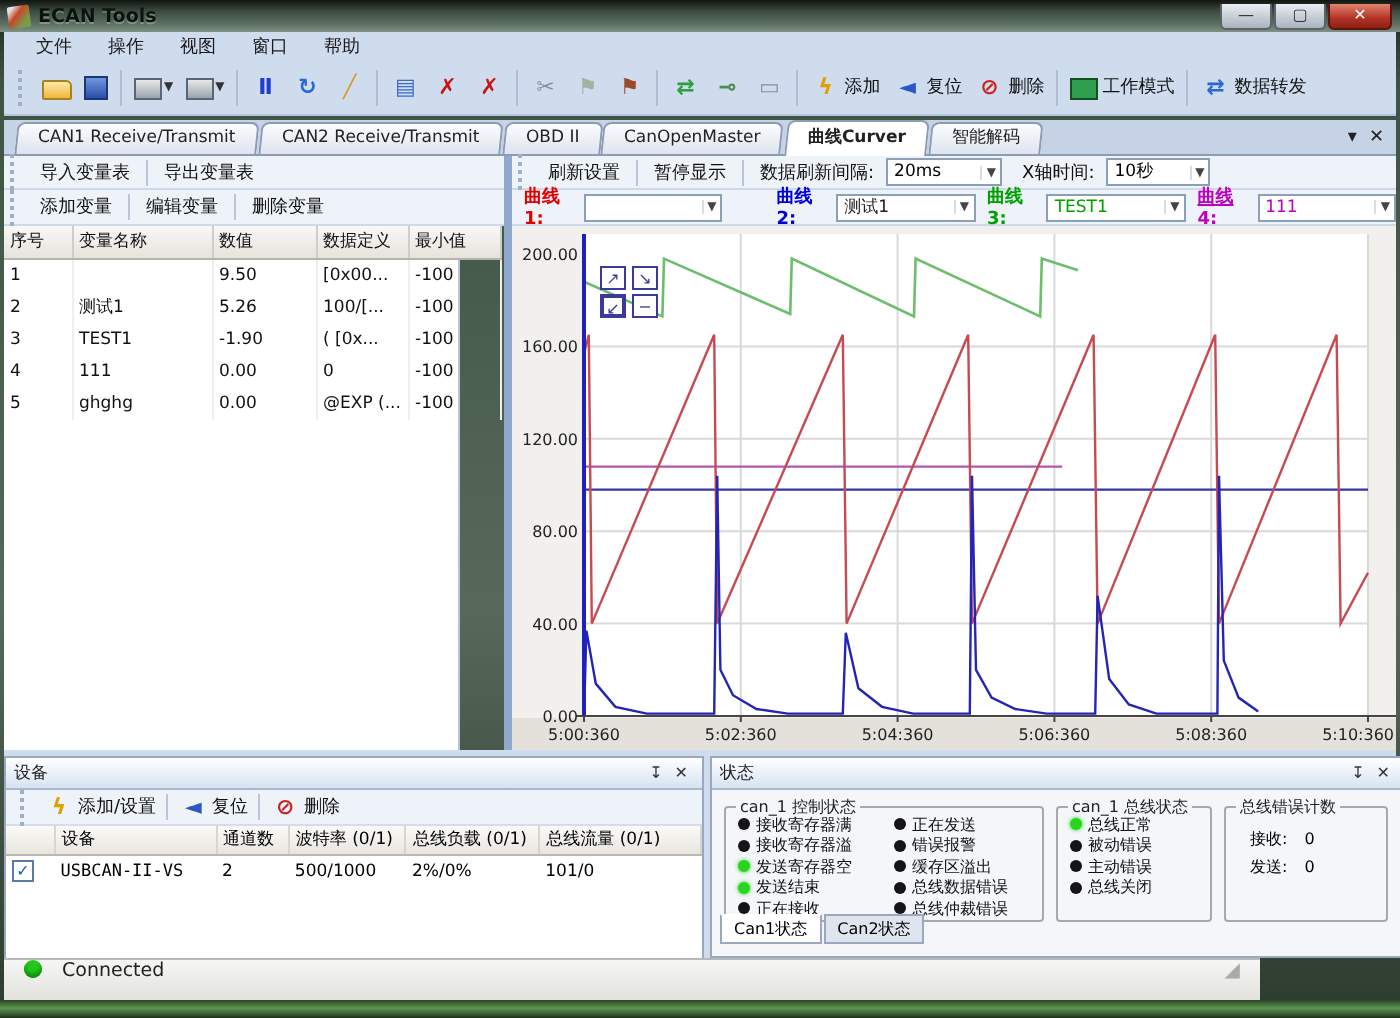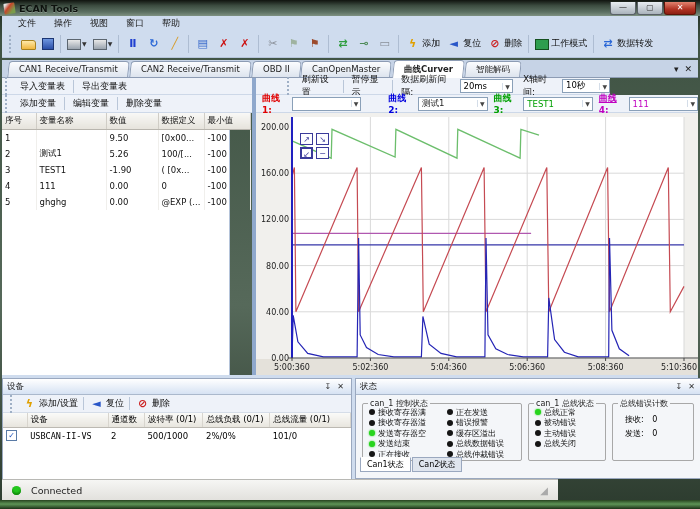--- a/index.html
+++ b/index.html
@@ -89,22 +89,22 @@
     font-size:8px;line-height:9px;text-align:center;color:#2255bb;font-weight:bold;}
   .grp{position:absolute;border:1px solid #a8a8a8;border-radius:2px;}
   .gt{position:absolute;top:-6px;left:5px;background:#f4f6f9;padding:0 2px;font-size:8px;color:#222;white-space:nowrap;}
   .led-row{display:flex;align-items:center;height:10.5px;font-size:8px;color:#111;white-space:nowrap;}
   .led{width:6px;height:6px;border-radius:50%;background:#151515;margin-right:3px;flex:0 0 auto;}
   .led.on{background:#28d41e;box-shadow:0 0 2px #28d41e;}
   .stabs{position:absolute;left:4px;bottom:6px;display:flex;font-size:8px;}
   .stab{border:1px solid #9aa8bf;padding:1px 6px;background:#dfe5ee;margin-right:1px;}
   .stab.active{background:#fff;border-top-color:#fff;}
   
-  .statusbar{left:2px;top:479px;width:556px;height:21px;background:linear-gradient(#f6f6f4,#e2e1dd);
-    border-top:1px solid #b8b8b4;display:flex;align-items:center;padding:0 10px;box-sizing:border-box;font-size:9.5px;color:#222;}
+  .statusbar{left:2px;top:479px;width:628px;height:21px;background:linear-gradient(#f6f6f4,#e2e1dd);
+    border-top:1px solid #b8b8b4;display:flex;padding:0 10px;box-sizing:border-box;font-size:9.5px;color:#222;}
   .conn-dot{width:9px;height:9px;border-radius:50%;background:#23c71d;box-shadow:inset 0 -2px 2px #128a0e;margin-right:10px;}
   .grip{margin-left:auto;color:#aaa;font-size:10px;}
   .bottom-border{left:0;top:500px;width:700px;height:9px;background:linear-gradient(180deg,#27441f,#5d9455 45%,#1d3317);}
   .gap-mid{left:352px;top:378px;width:3px;height:101px;background:#cfdcee;}
   .chrome-fill{left:2px;top:375px;width:696px;height:3px;background:#cfdcee;}
 </style>
 </head>
 <body>
 
 <div class="abs titlebar">
@@ -221,21 +221,21 @@
     <span class="ts-ic">✕</span>
   </span>
 </div>
 
 <div class="abs rowA" style="left:2px;top:78px;width:250px;height:17px;">
   <span class="tb-grip"></span>
   <span class="txtbtn">导入变量表</span>
   <span class="vsep"></span>
   <span class="txtbtn">导出变量表</span>
 </div>
-<div class="abs rowA" style="left:256px;top:78px;width:354px;height:17px;padding-left:28px;">
+<div class="abs rowA" style="left:256px;top:78px;width:442px;height:17px;">
   <span class="tb-grip"></span>
   <span class="txtbtn">刷新设置</span>
   <span class="vsep"></span>
   <span class="txtbtn">暂停显示</span>
   <span class="vsep"></span>
   <span class="txtbtn">数据刷新间隔:</span>
   <span class="combo" style="width:58px;">
     <span>20ms</span>
     <span class="arr">▼</span>
   </span>

